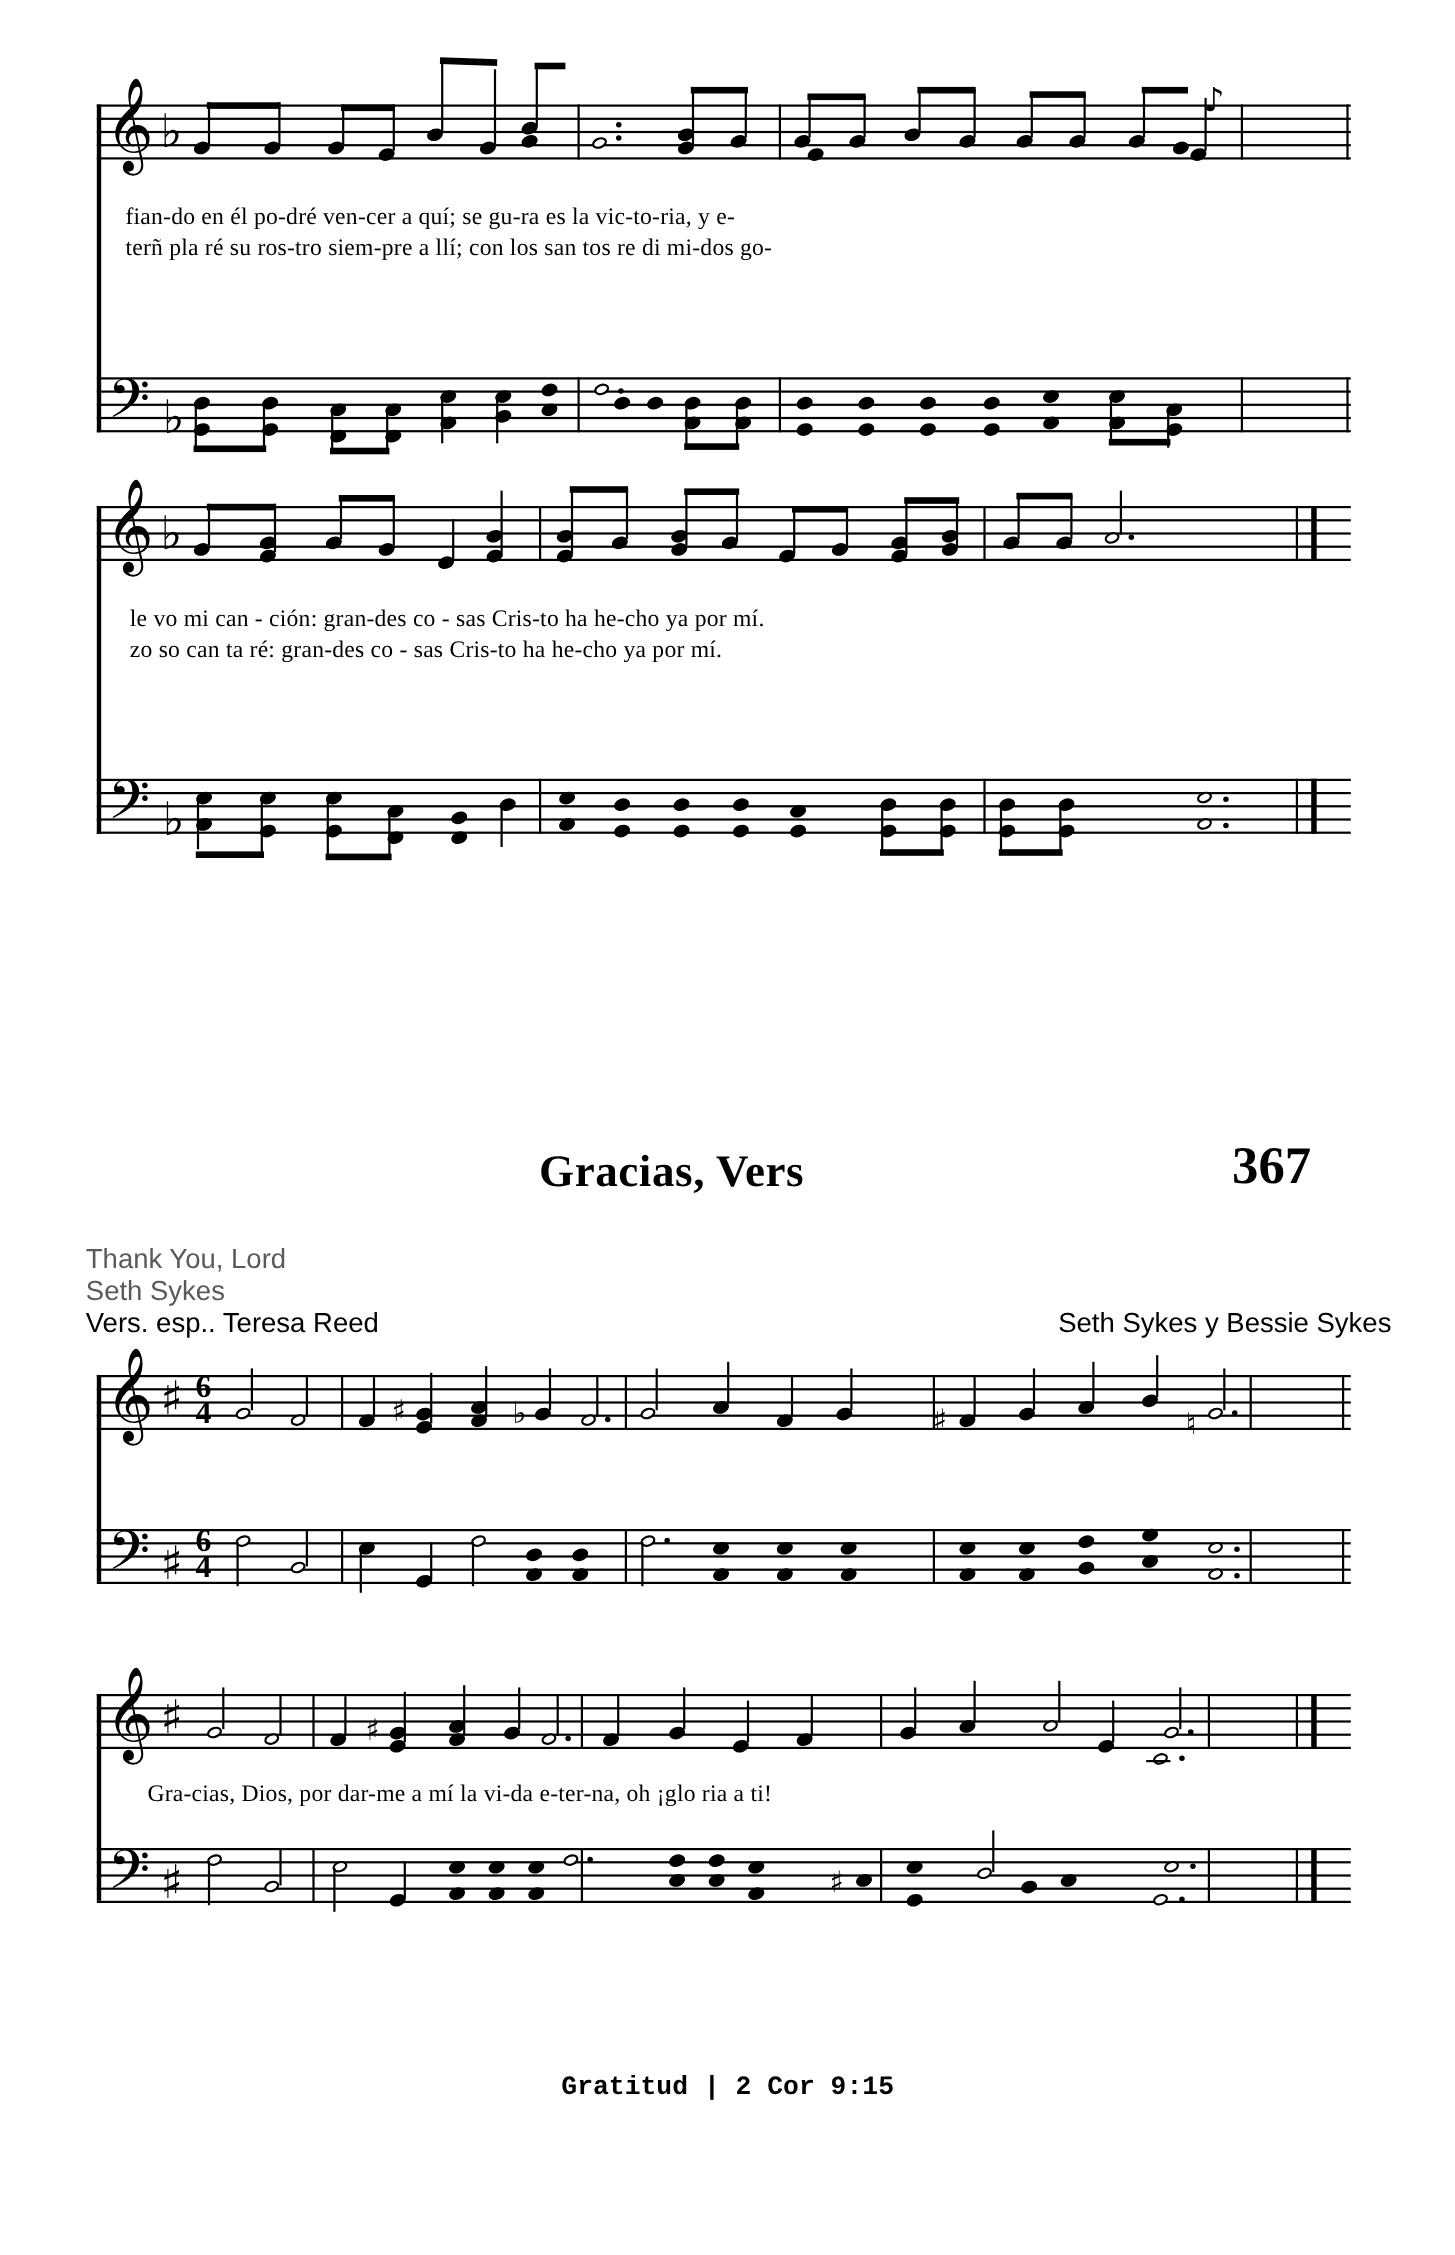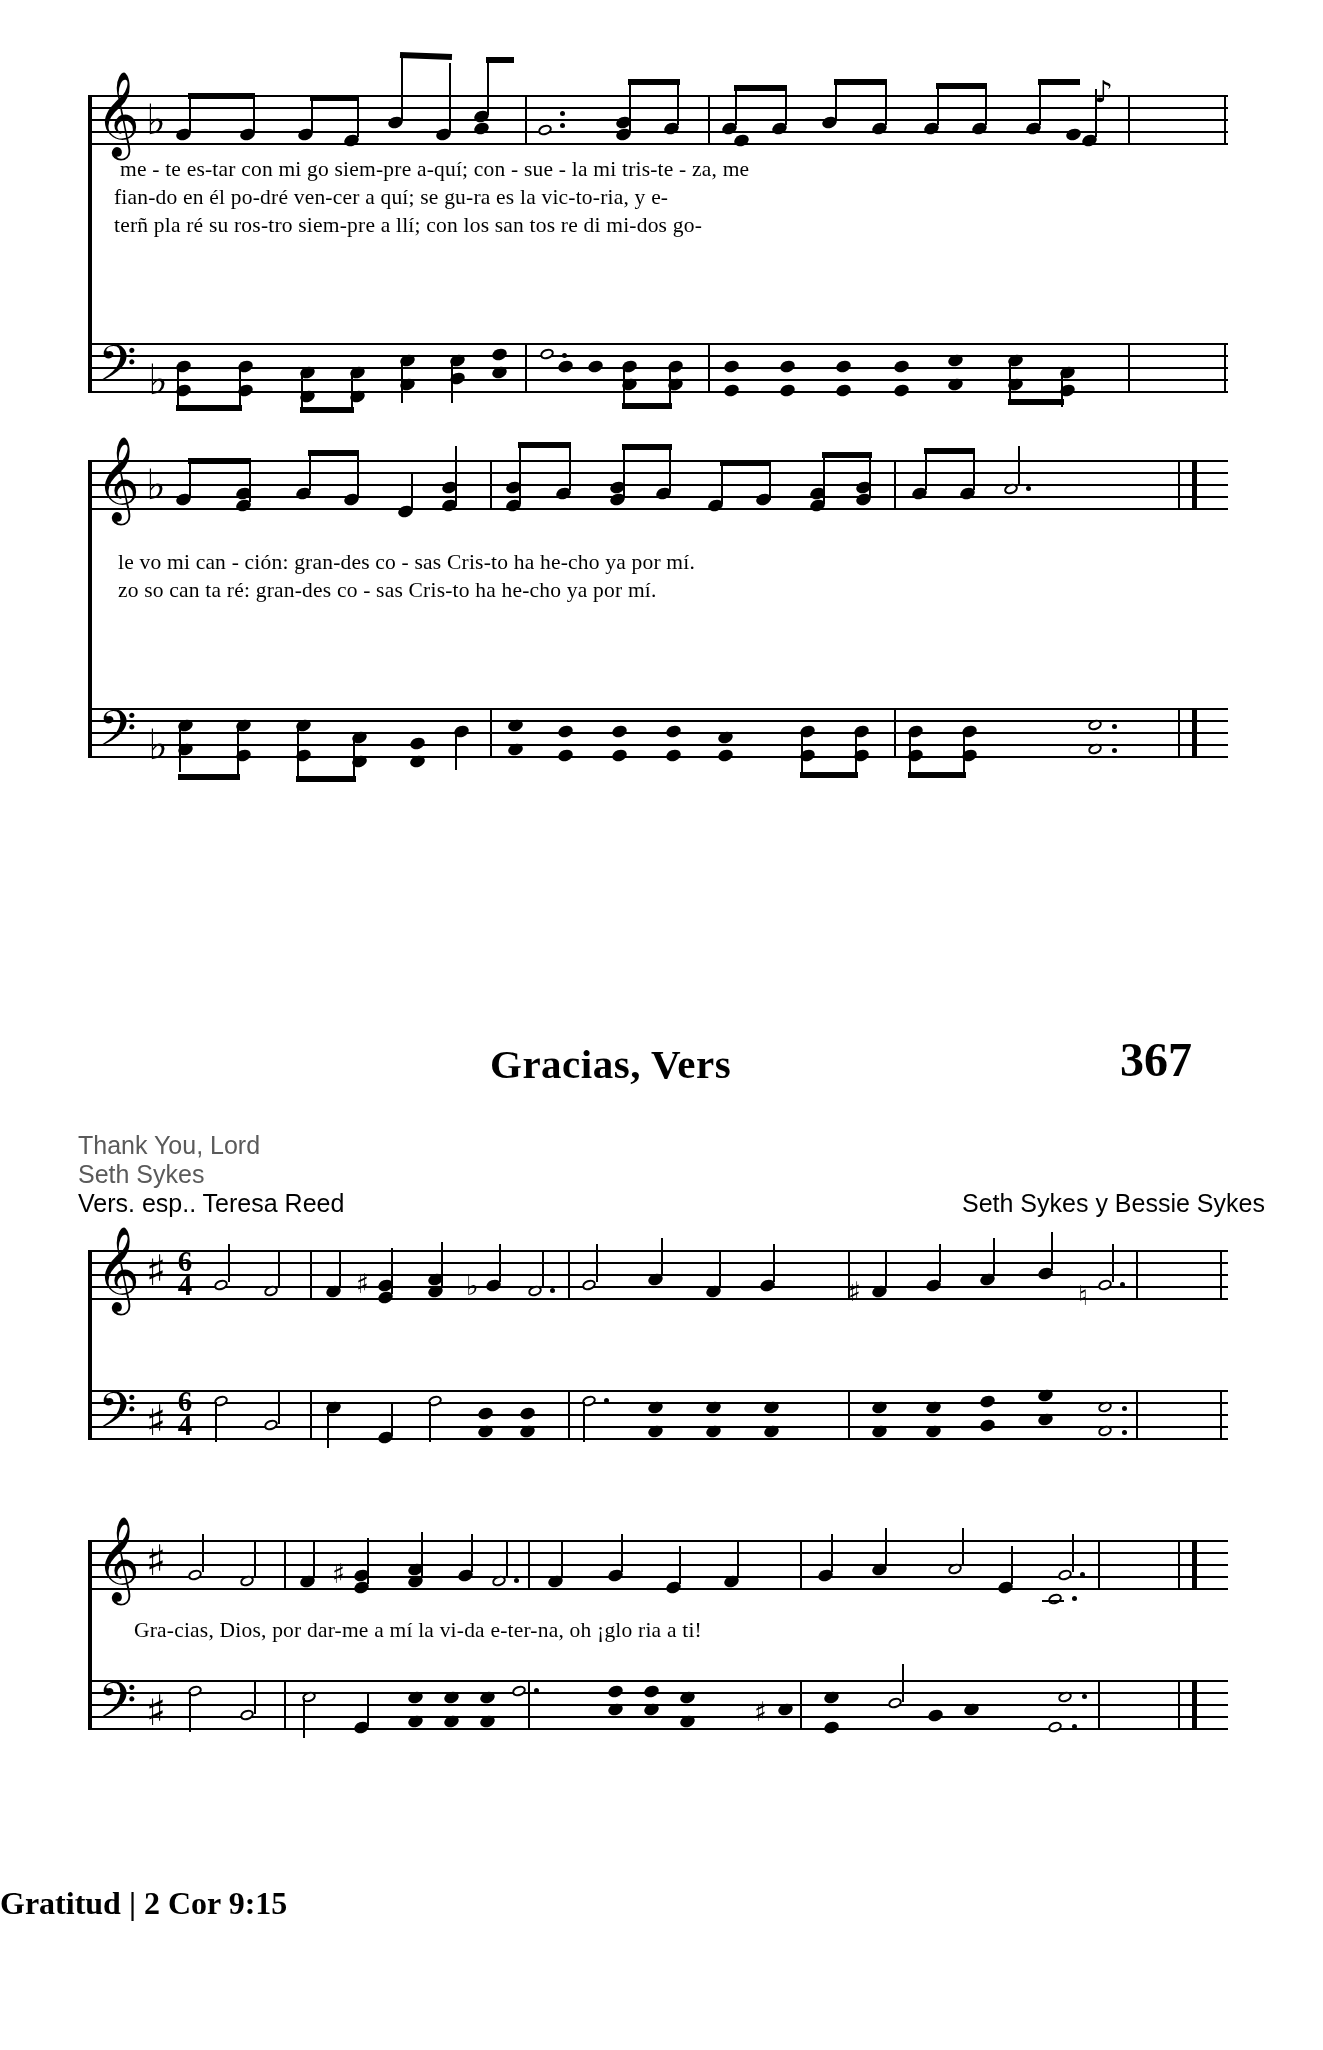--- a/index.html
+++ b/index.html
@@ -159,25 +159,25 @@
   }
   .credit {
     position: absolute;
     font-family: "Liberation Sans", sans-serif;
     font-size: 25px;
     white-space: nowrap;
   }
   .credit.faded { color: #5a5a5a; }
   .footer {
     position: absolute;
-    font-family: Liberation Serif, serif;
+    font-family: Liberation Mono, monospace;
     font-weight: bold;
-    font-size: 32px;
+    font-size: 24px;
     width: 100%;
-    text-align: left;
+    text-align: center;
   }
 </style>
 </head>
 <body>
 
 <div class="page">
 
   <div class="system" style="left:88px; top:95px; width:1140px; height:300px;">
 
     <div class="bracket" style="left:0px; top:0px; height:298px;"></div>
@@ -251,21 +251,20 @@
     <div class="beam" style="left:848px; top:-12px; width:51px;"></div>
 
     <div class="nh" style="left:938px; top:28px;"></div>
     <div class="stem" style="left:951px; top:-14px; height:44px;"></div>
     <div class="nh" style="left:978px; top:34px;"></div>
     <div class="beam" style="left:950px; top:-16px; width:42px;"></div>
     <div class="nh" style="left:994px; top:40px;"></div>
     <div class="stem" style="left:1007px; top:-6px; height:48px;"></div>
     <div class="flag" style="left:1006px; top:-18px;">♪</div>
 
-    <div class="lyricline" style="left:32px; top:62px;">me  -  te es-tar con  mi    go siem-pre a-quí;        con    -    sue - la   mi tris-te - za,  me</div>
     <div class="lyricline" style="left:26px; top:118px;">terñ   pla   ré  su  ros-tro siem-pre a  llí;        con los  san  tos  re  di  mi-dos go-</div>
     <div class="lyricline" style="left:26px; top:90px;">fian-do en él  po-dré ven-cer      a    quí;        se            gu-ra es  la  vic-to-ria,  y e-</div>
 
     <div class="staff" style="top:248px;">
       <div class="line"></div>
         <div class="line"></div>
         <div class="line"></div>
       <div class="line"></div>
         <div class="line"></div>
     </div>

